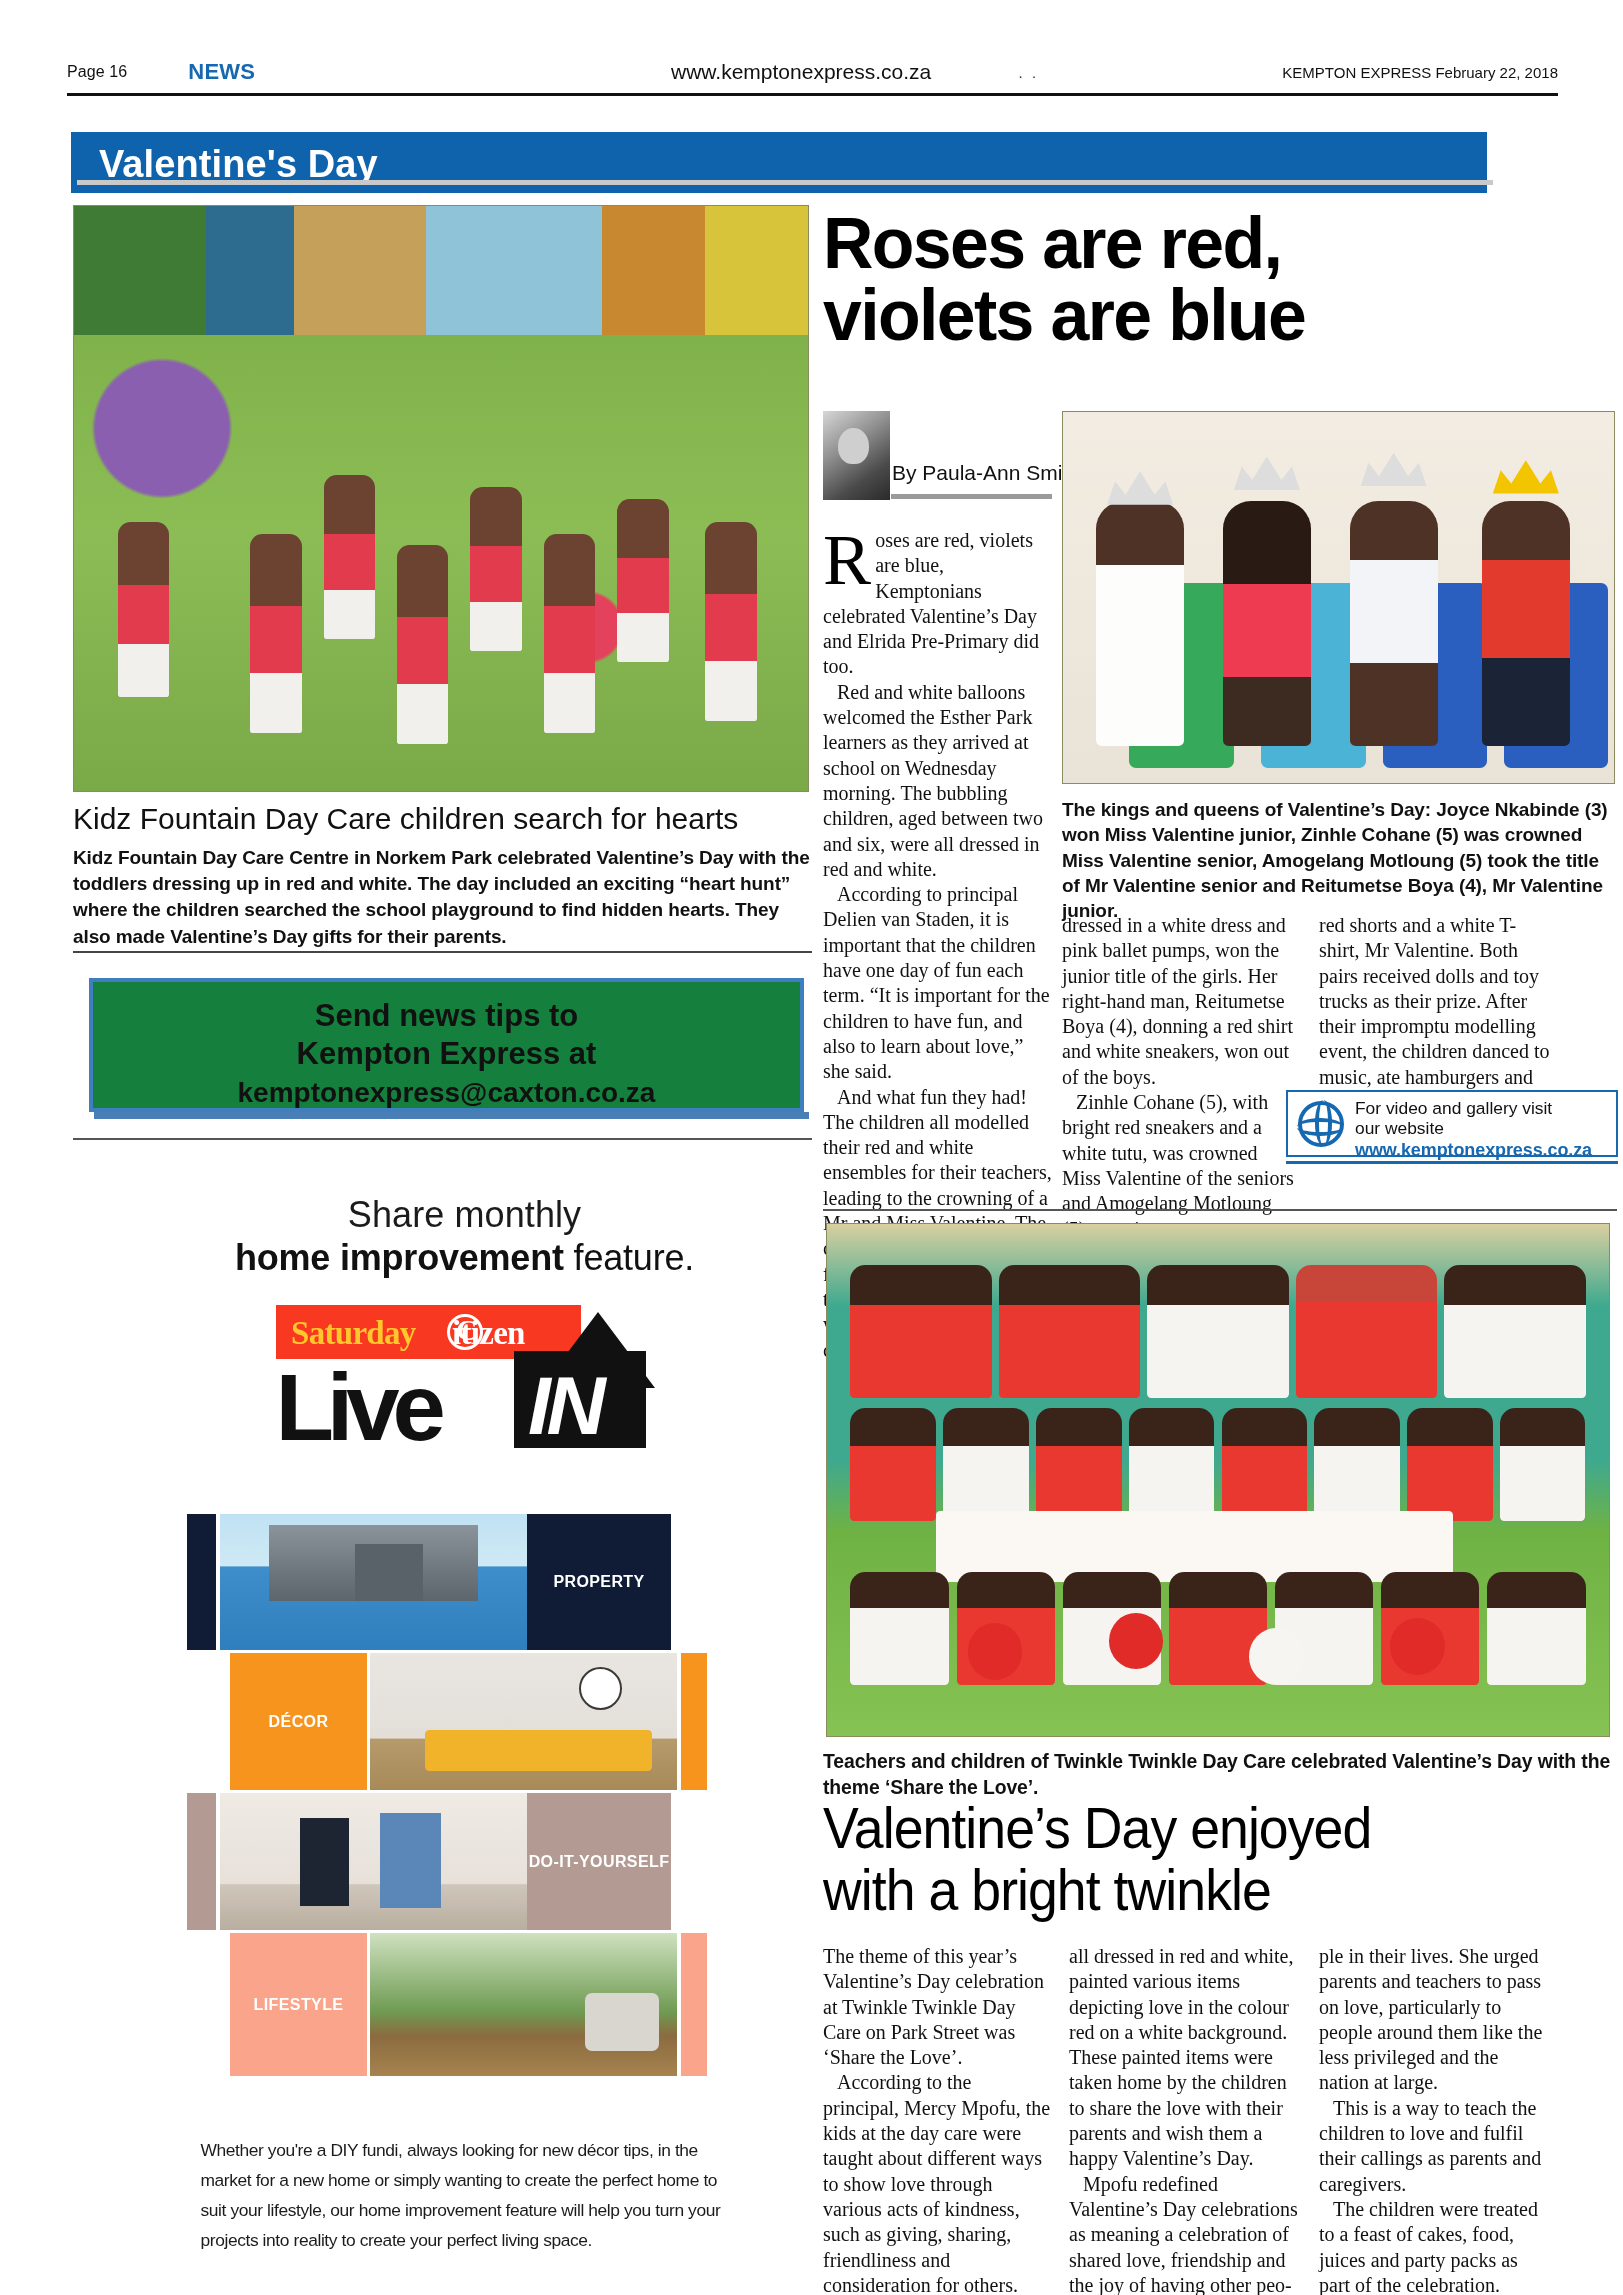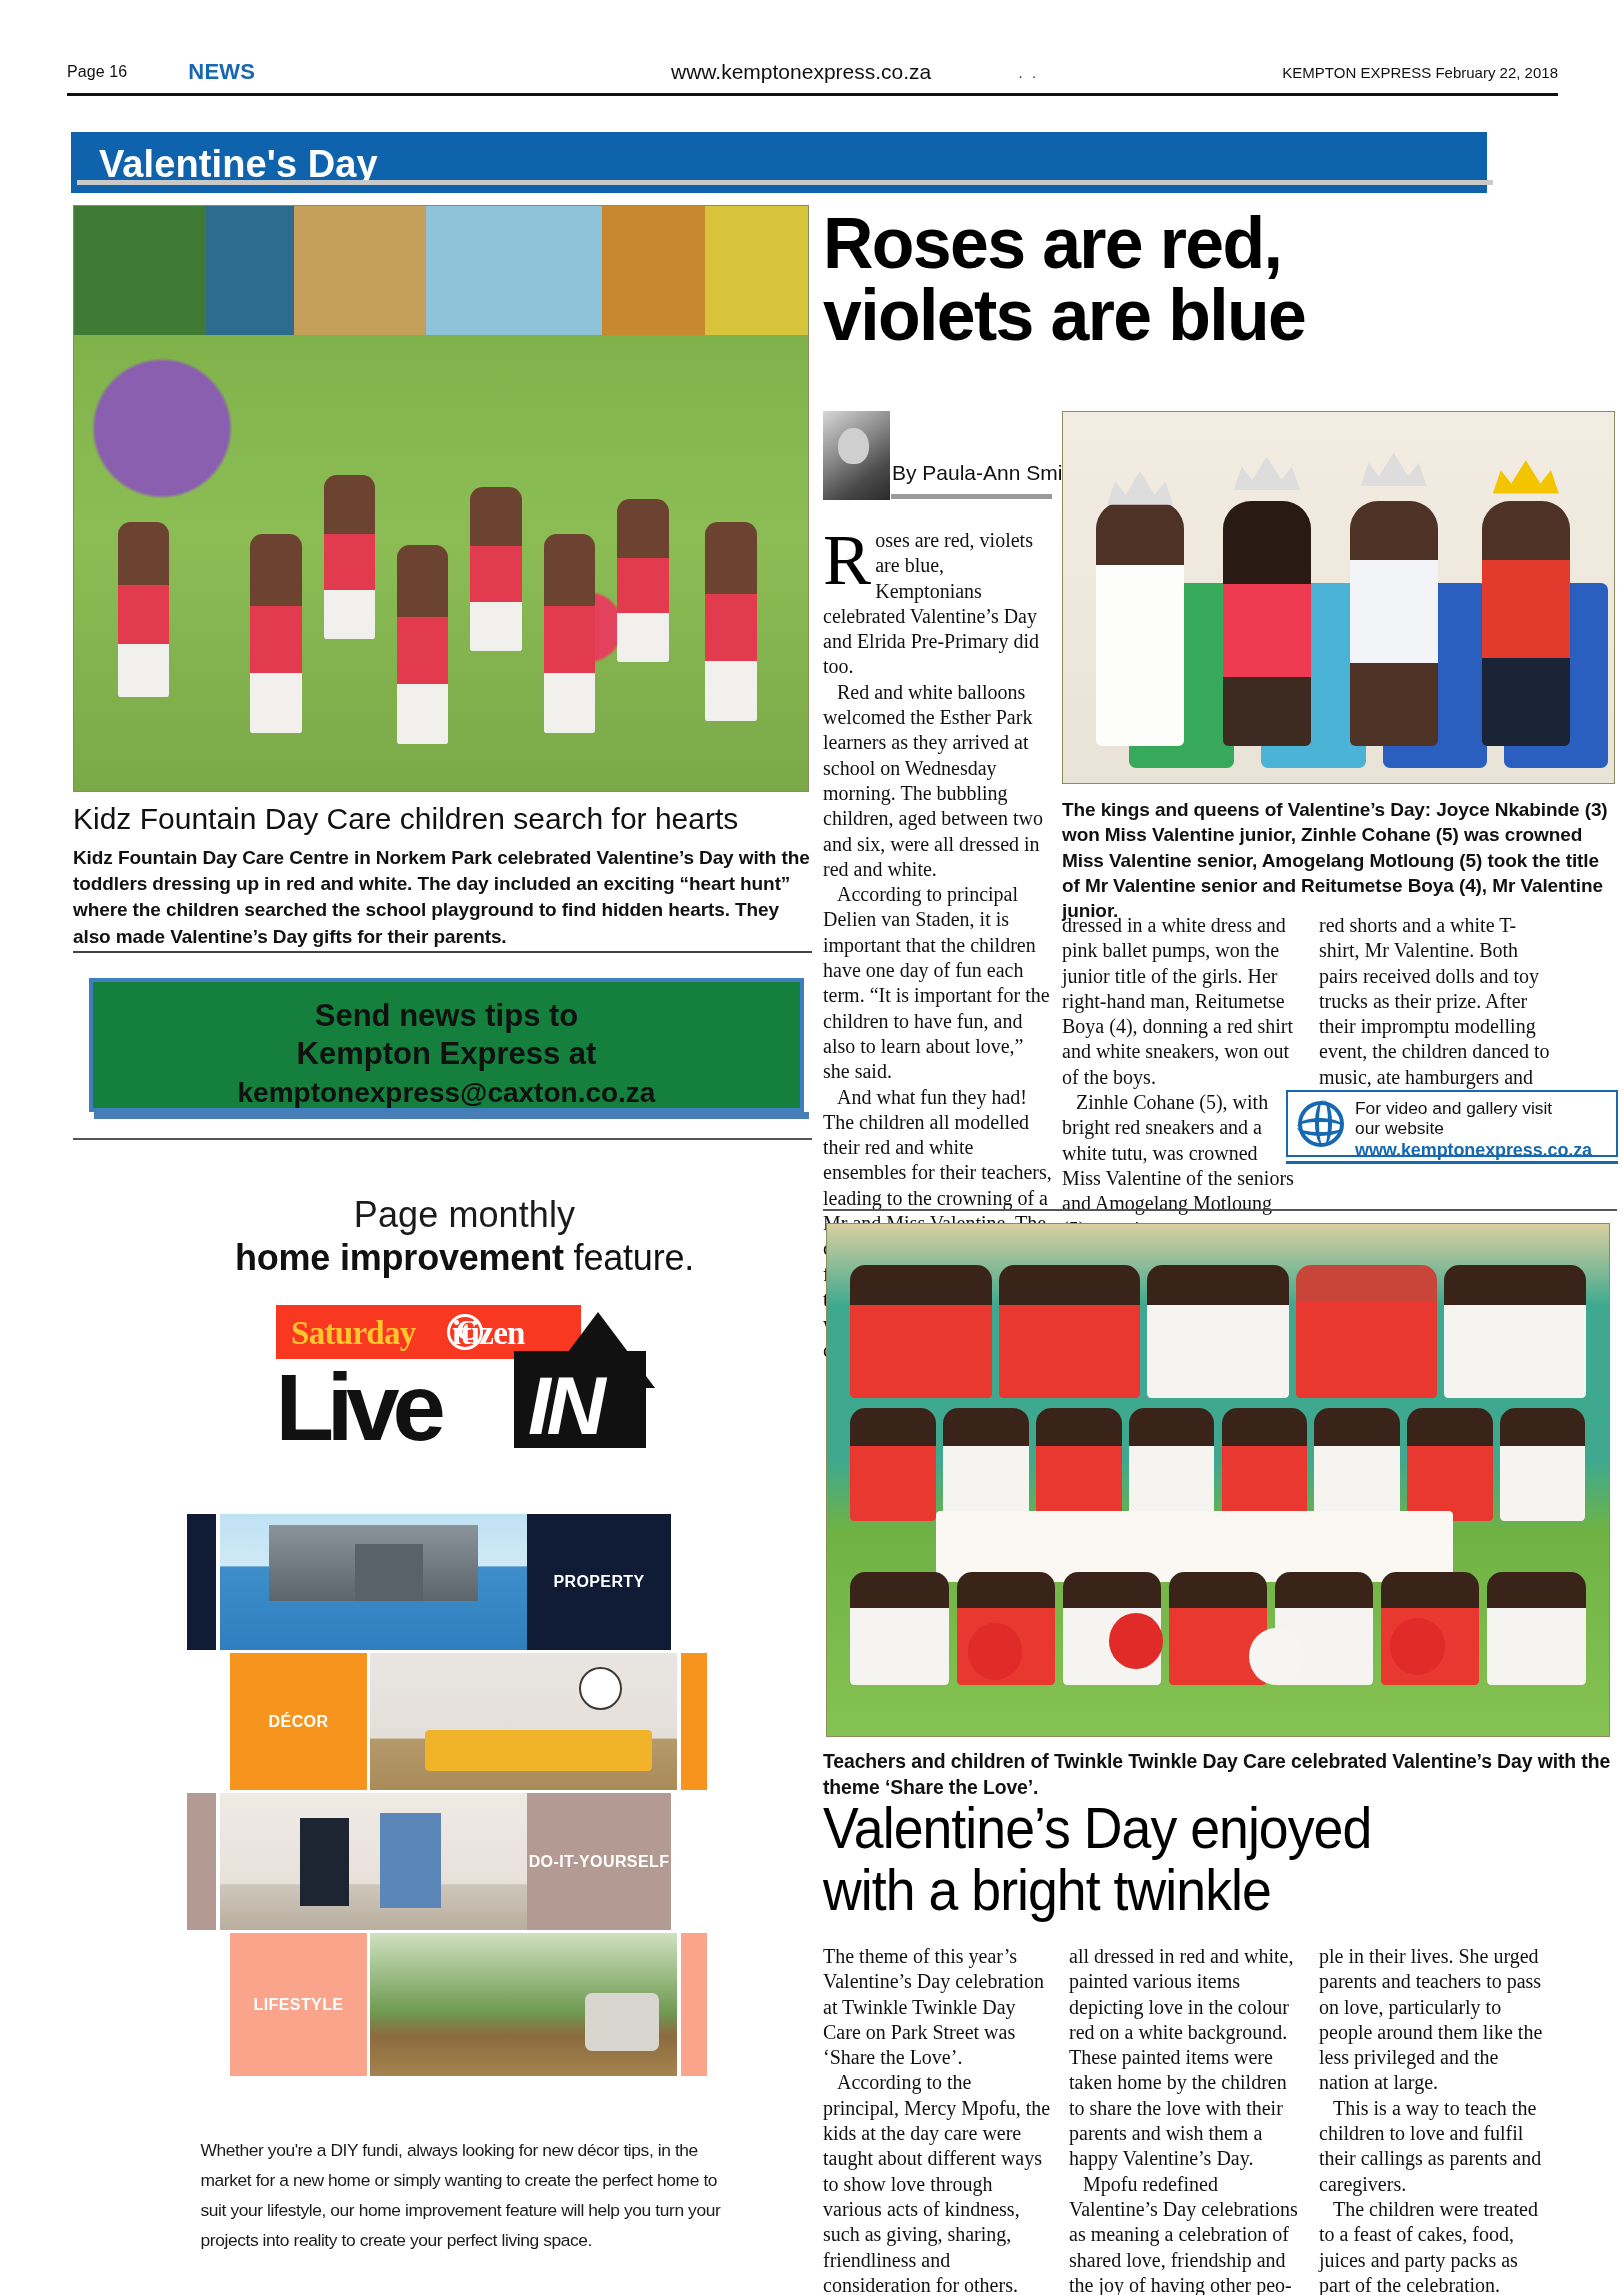--- a/index.html
+++ b/index.html
@@ -332,21 +332,21 @@
     <div class="tips-inner">
       <div class="tips-l1">Send news tips to</div>
       <div class="tips-l2">Kempton Express at</div>
       <div class="tips-l3">kemptonexpress@caxton.co.za</div>
     </div>
   </div>
   <div class="tips-shadow"></div>
   <div class="tips-rule"></div>
 
   <div class="ad">
-    <div class="ad-t1">Page monthly</div>
+    <div class="ad-t1">Share monthly</div>
     <div class="ad-t2">
       <b>home improvement</b><span class="light"> feature.</span>
     </div>
 
     <div class="logo-wrap">
       <div class="logo-red"></div>
       <div class="logo-roof"></div>
       <div class="logo-sat">Saturday</div>
       <div class="logo-cmark"></div>
       <div class="logo-citizen">itizen</div>

